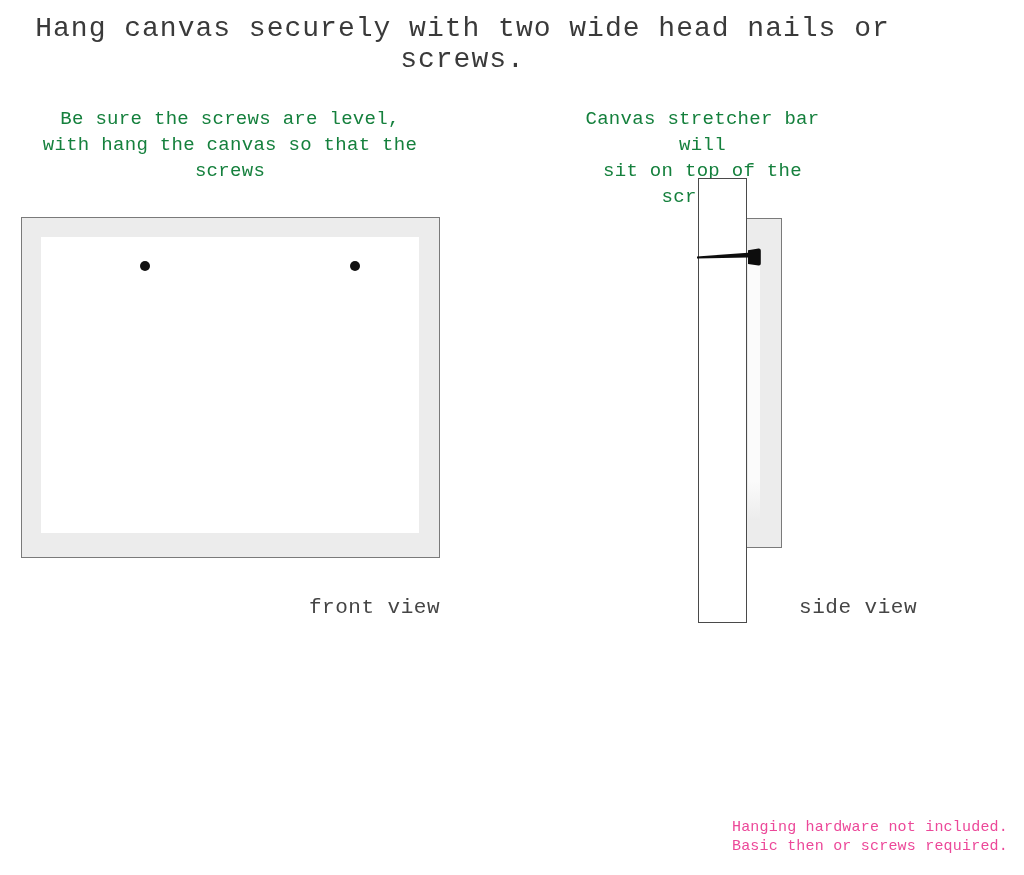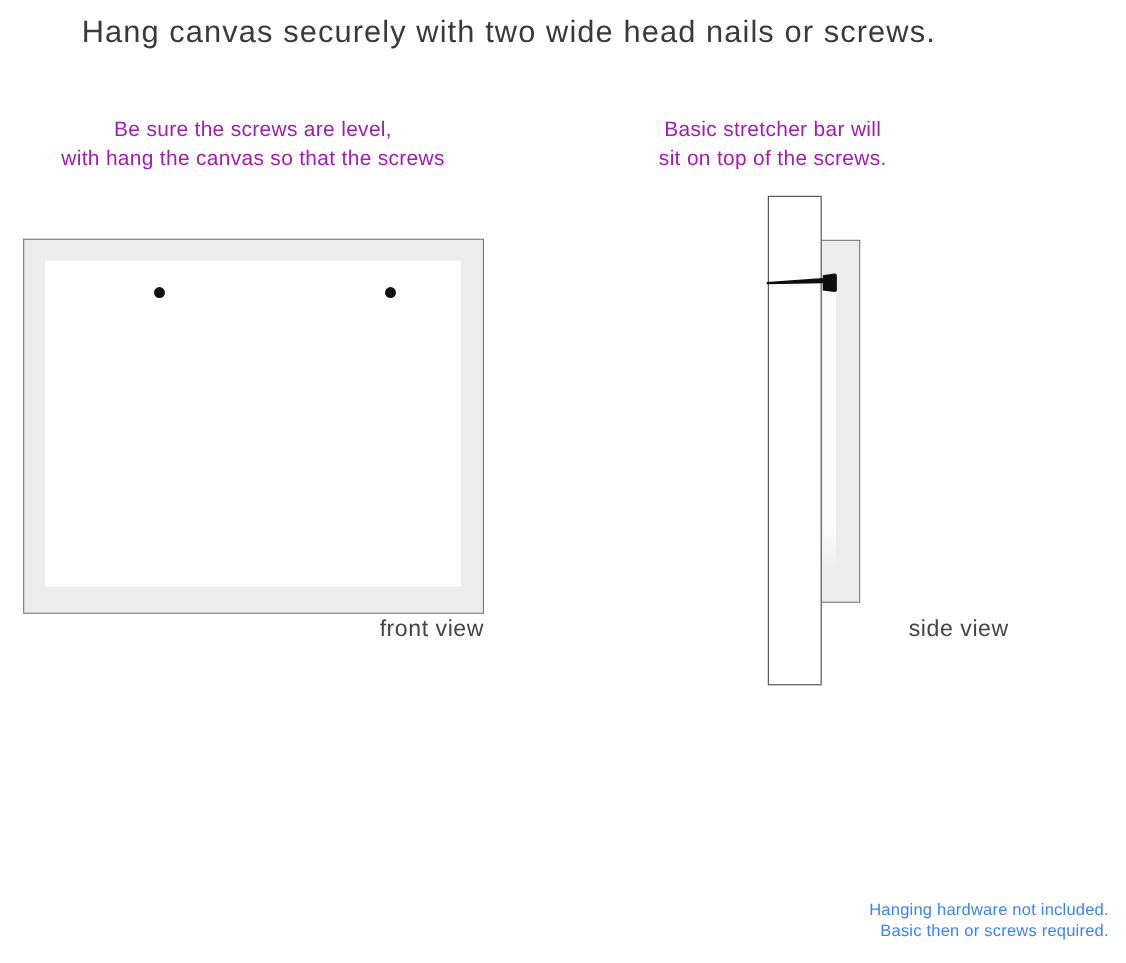--- a/index.html
+++ b/index.html
@@ -6,21 +6,21 @@
     margin: 0;
     padding: 0;
     background: #ffffff;
   }
   .page {
     position: relative;
     width: 1024px;
     height: 875px;
     background: #ffffff;
     overflow: hidden;
-    font-family: Liberation Sans, sans-serif;
+    font-family: Liberation Mono, monospace;
     color: #3d3d3d;
   }
   .title {
     position: absolute;
     left: 0;
     top: 13px;
     width: 925px;
     margin: 0;
     text-align: center;
     font-size: 28px;
@@ -28,21 +28,21 @@
     letter-spacing: 1px;
     color: #3a3a3a;
   }
   .para {
     position: absolute;
     text-align: center;
     font-size: 19px;
     font-weight: 300;
     line-height: 26px;
     letter-spacing: 0.3px;
-    color: #a21caf;
+    color: #15803d;
   }
   .para-left  { left: 20px;  top: 106px; width: 420px; }
   .para-right { left: 575px; top: 106px; width: 255px; }
 
   
   .front-frame {
     position: absolute;
     left: 21px;
     top: 217px;
     width: 417px;
@@ -68,20 +68,21 @@
   }
   .nail-dot.dot-1 { left: 99px; }
   .nail-dot.dot-2 { left: 309px; }
 
   .fig-label {
     position: absolute;
     font-size: 21px;
     font-weight: 300;
     letter-spacing: 0.5px;
     color: #454545;
+    margin-top: 36px;
   }
   .front-label { left: 238px; top: 560px; width: 202px; text-align: right; }
   .side-label  { left: 757px; top: 560px; width: 160px; text-align: right; }
 
   
   .sv-canvas {
     position: absolute;
     left: 746px;
     top: 218px;
     width: 34px;
@@ -121,37 +122,37 @@
   .footer-note {
     position: absolute;
     left: 694px;
     top: 818px;
     width: 314px;
     text-align: right;
     font-size: 15px;
     font-weight: 300;
     line-height: 19px;
     letter-spacing: 0.2px;
-    color: #3b82f6;
+    color: #ec4899;
   }
 </style>
 </head>
 <body>
 
 <div class="page">
 
   <h1 class="title">Hang canvas securely with two wide head nails or screws.</h1>
 
   <div class="para para-left">
     <div>Be sure the screws are level,</div>
     <div>with hang the canvas so that the screws</div>
   </div>
 
   <div class="para para-right">
-    <div>Basic stretcher bar will</div>
+    <div>Canvas stretcher bar will</div>
     <div>sit on top of the screws.</div>
   </div>
 
   <div class="front-frame">
     <div class="front-canvas">
       <span class="nail-dot dot-1"></span>
       <span class="nail-dot dot-2"></span>
     </div>
   </div>
   <div class="fig-label front-label">front view</div>

